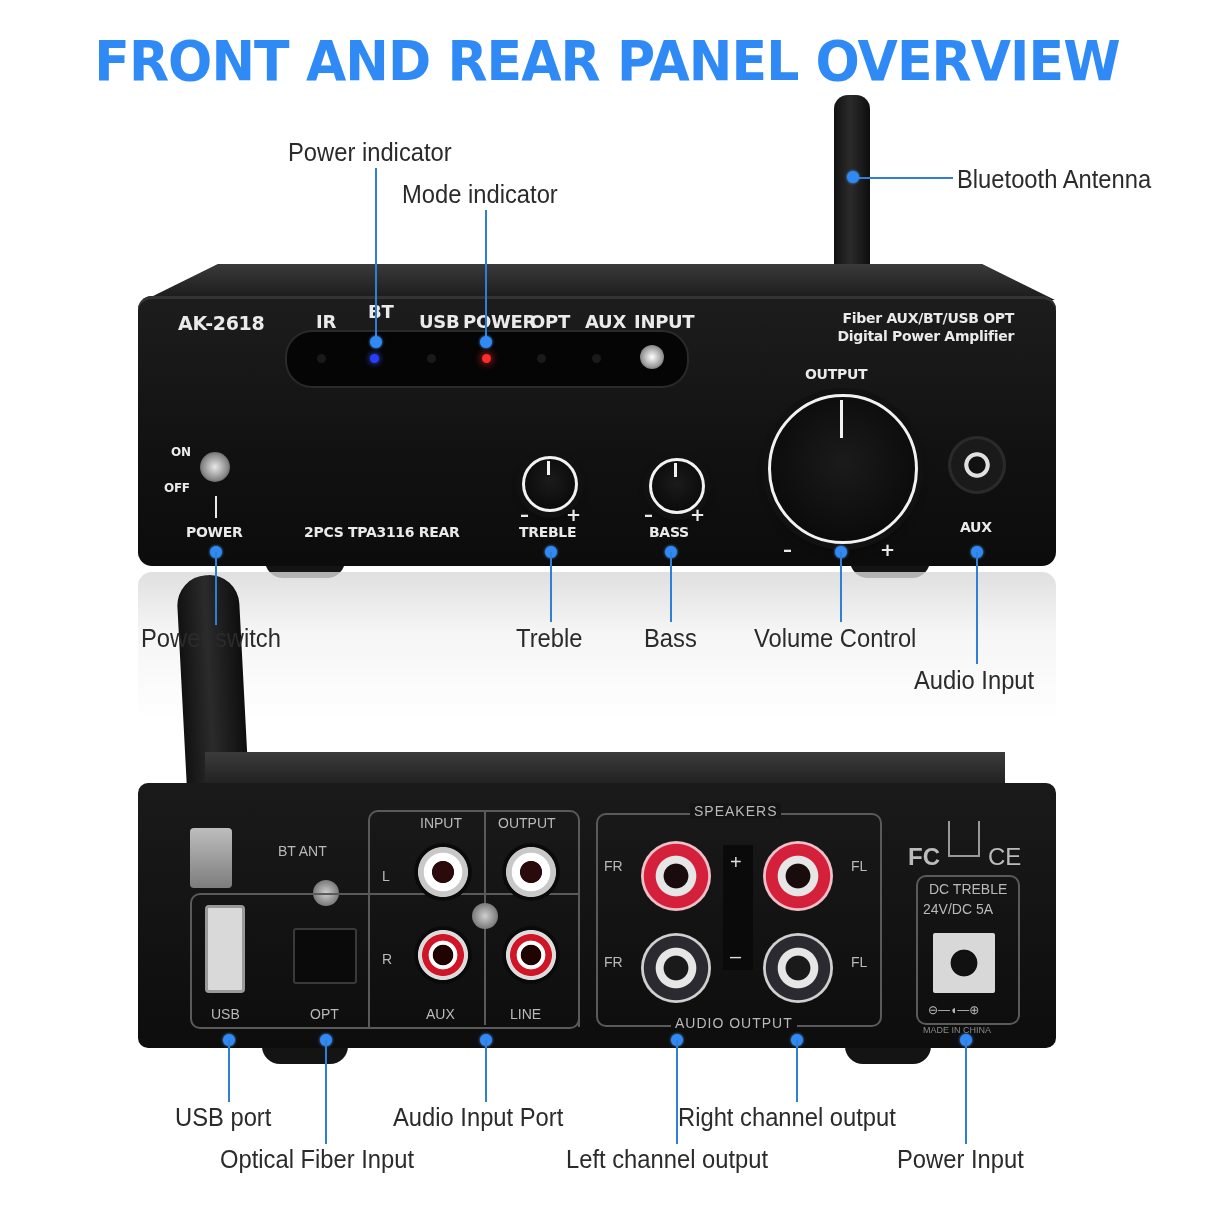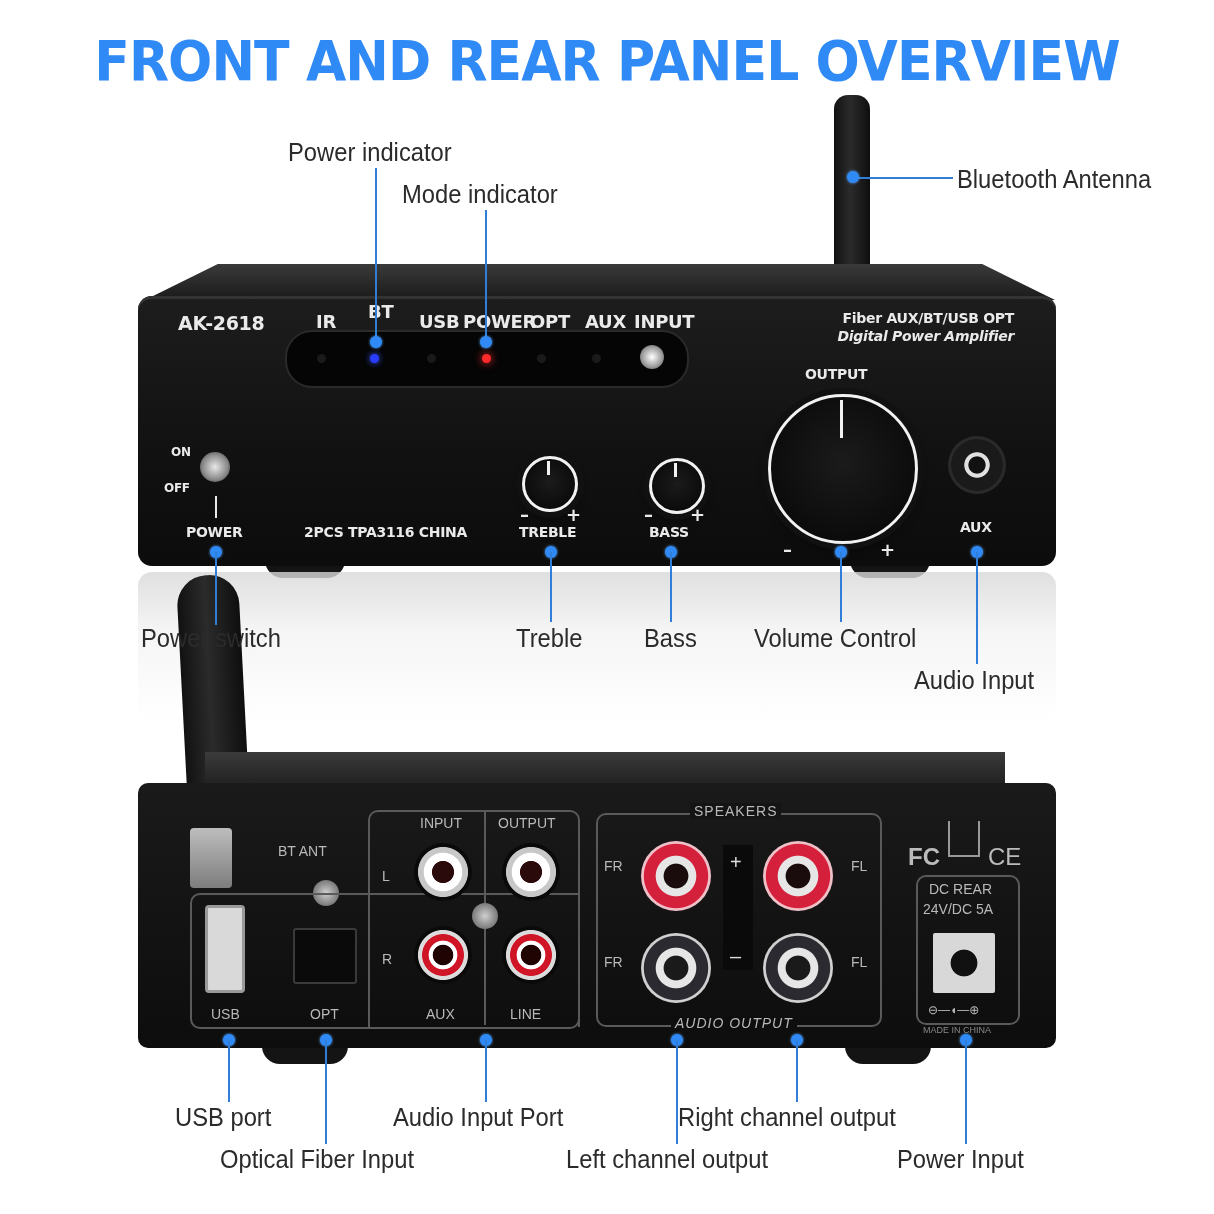--- a/index.html
+++ b/index.html
@@ -40,38 +40,38 @@
 
 <div class="abs antenna" style="left:834px;top:95px;width:36px;height:175px;"></div>
 <div class="abs front-top"></div>
 <div class="abs foot" style="left:265px;top:560px;width:80px;height:18px;"></div>
 <div class="abs foot" style="left:850px;top:560px;width:80px;height:18px;"></div>
 <div class="abs reflect"></div>
 
 <div class="abs front-face">
   <div class="abs panel-text" style="left:40px;top:16px;font-size:19px;">AK-2618</div>
   <div class="abs panel-text" style="right:42px;top:14px;font-size:14px;">Fiber AUX/BT/USB OPT</div>
-  <div class="abs panel-text" style="right:42px;top:32px;font-size:14px;font-style:italic;">Digital Power Amplifier</div>
+  <div class="abs panel-text" style="right:42px;top:32px;font-size:14px;">Digital Power Amplifier</div>
 
   <div class="abs panel-text" style="left:178px;top:15px;">IR</div>
   <div class="abs panel-text" style="left:230px;top:5px;">BT</div>
   <div class="abs panel-text" style="left:281px;top:15px;">USB</div>
   <div class="abs panel-text" style="left:325px;top:15px;">POWER</div>
   <div class="abs panel-text" style="left:392px;top:15px;">OPT</div>
   <div class="abs panel-text" style="left:447px;top:15px;">AUX</div>
   <div class="abs panel-text" style="left:496px;top:15px;">INPUT</div>
 
   <div class="abs panel-text" style="left:667px;top:70px;font-size:14px;">OUTPUT</div>
 
   <div class="abs panel-text" style="left:33px;top:149px;font-size:12px;">ON</div>
   <div class="abs panel-text" style="left:26px;top:185px;font-size:12px;">OFF</div>
   <div class="abs" style="left:62px;top:156px;width:30px;height:30px;border-radius:50%;background:radial-gradient(circle,#e8e8e8,#888 60%,#222);"></div>
   <div class="abs" style="left:77px;top:200px;width:2px;height:22px;background:#eaeaea;"></div>
   <div class="abs panel-text" style="left:48px;top:228px;font-size:14px;">POWER</div>
-  <div class="abs panel-text" style="left:166px;top:228px;font-size:14px;">2PCS TPA3116 CHINA</div>
+  <div class="abs panel-text" style="left:166px;top:228px;font-size:14px;">2PCS TPA3116 REAR</div>
 
   <div class="abs knob" style="left:384px;top:160px;width:50px;height:50px;"></div>
   <div class="abs knob-pointer" style="left:409px;top:165px;height:14px;"></div>
   <div class="abs panel-text" style="left:382px;top:208px;">–</div>
   <div class="abs panel-text" style="left:428px;top:208px;">+</div>
   <div class="abs panel-text" style="left:381px;top:228px;font-size:14px;">TREBLE</div>
 
   <div class="abs knob" style="left:511px;top:162px;width:50px;height:50px;"></div>
   <div class="abs knob-pointer" style="left:536px;top:167px;height:14px;"></div>
   <div class="abs panel-text" style="left:506px;top:208px;">–</div>
@@ -159,38 +159,38 @@
   <div class="abs" style="left:67px;top:122px;width:40px;height:88px;background:#d9d9d9;border-radius:4px;border:3px solid #9a9a9a;box-sizing:border-box;"></div>
   <div class="abs" style="left:155px;top:145px;width:60px;height:52px;background:#0a0a0a;border:2px solid #3a3a3a;border-radius:3px;"></div>
 
   <div class="abs rear-text" style="left:73px;top:223px;">USB</div>
   <div class="abs rear-text" style="left:172px;top:223px;">OPT</div>
   <div class="abs rear-text" style="left:288px;top:223px;">AUX</div>
   <div class="abs rear-text" style="left:372px;top:223px;">LINE</div>
 
   <div class="abs box" style="left:458px;top:30px;width:282px;height:210px;"></div>
   <div class="abs rear-text" style="left:552px;top:20px;background:#141414;padding:0 4px;letter-spacing:1px;">SPEAKERS</div>
-  <div class="abs rear-text" style="left:533px;top:232px;background:#0e0e0e;padding:0 4px;letter-spacing:1px;font-style:italic;">AUDIO OUTPUT</div>
+  <div class="abs rear-text" style="left:533px;top:232px;background:#0e0e0e;padding:0 4px;letter-spacing:1px;">AUDIO OUTPUT</div>
   <div class="abs rear-text" style="left:466px;top:75px;">FR</div>
   <div class="abs rear-text" style="left:466px;top:171px;">FR</div>
   <div class="abs rear-text" style="left:713px;top:75px;">FL</div>
   <div class="abs rear-text" style="left:713px;top:171px;">FL</div>
   <div class="abs" style="left:585px;top:62px;width:30px;height:125px;background:#0a0a0a;"></div>
   <div class="abs rear-text" style="left:592px;top:68px;font-size:20px;color:#ddd;">+</div>
   <div class="abs rear-text" style="left:592px;top:162px;font-size:20px;color:#ddd;">–</div>
   <div class="abs post red" style="left:503px;top:58px;width:70px;height:70px;"></div>
   <div class="abs post black" style="left:503px;top:150px;width:70px;height:70px;"></div>
   <div class="abs post red" style="left:625px;top:58px;width:70px;height:70px;"></div>
   <div class="abs post black" style="left:625px;top:150px;width:70px;height:70px;"></div>
 
   <div class="abs rear-text" style="left:770px;top:60px;font-size:24px;font-weight:bold;color:#bbb;">FC</div>
   <div class="abs" style="left:810px;top:38px;width:32px;height:36px;border:2px solid #999;border-top:none;box-sizing:border-box;"></div>
   <div class="abs rear-text" style="left:850px;top:60px;font-size:24px;color:#bbb;">CE</div>
   <div class="abs box" style="left:778px;top:92px;width:100px;height:146px;"></div>
-  <div class="abs rear-text" style="left:791px;top:98px;">DC REAR</div>
+  <div class="abs rear-text" style="left:791px;top:98px;">DC TREBLE</div>
   <div class="abs rear-text" style="left:785px;top:118px;">24V/DC  5A</div>
   <div class="abs" style="left:795px;top:150px;width:62px;height:60px;background:radial-gradient(circle,#111 0 30%,#d8d8d8 32%);border-radius:2px;"></div>
   <div class="abs rear-text" style="left:790px;top:220px;font-size:12px;">⊖—◖—⊕</div>
   <div class="abs rear-text" style="left:785px;top:242px;font-size:9px;color:#888;">MADE IN CHINA</div>
 </div>
 
 <div class="abs dot" style="left:223px;top:1034px;"></div>
 <div class="abs vline" style="left:228px;top:1040px;height:62px;"></div>
 <div class="abs callout" style="left:175px;top:1103px;">USB port</div>
 

